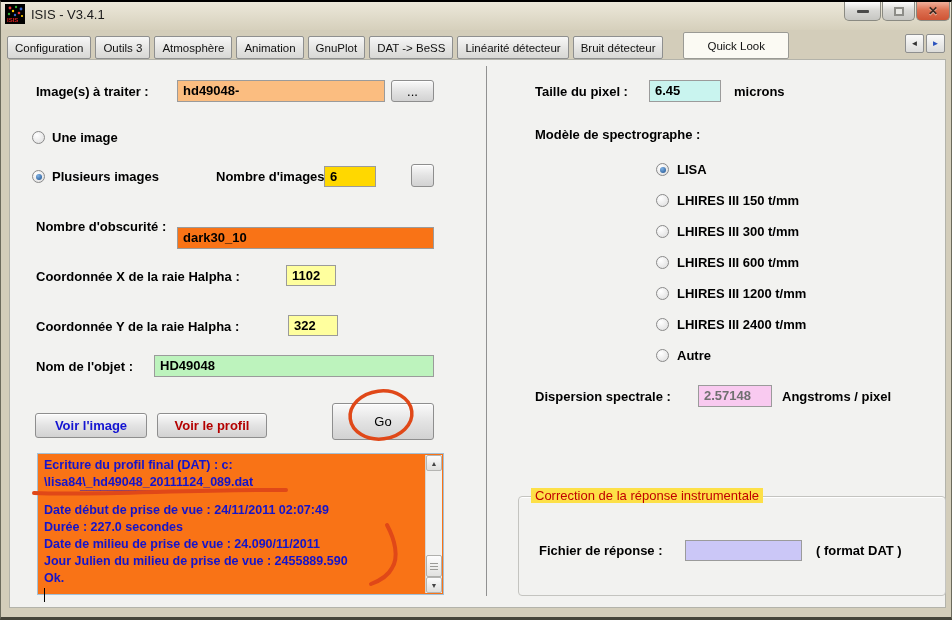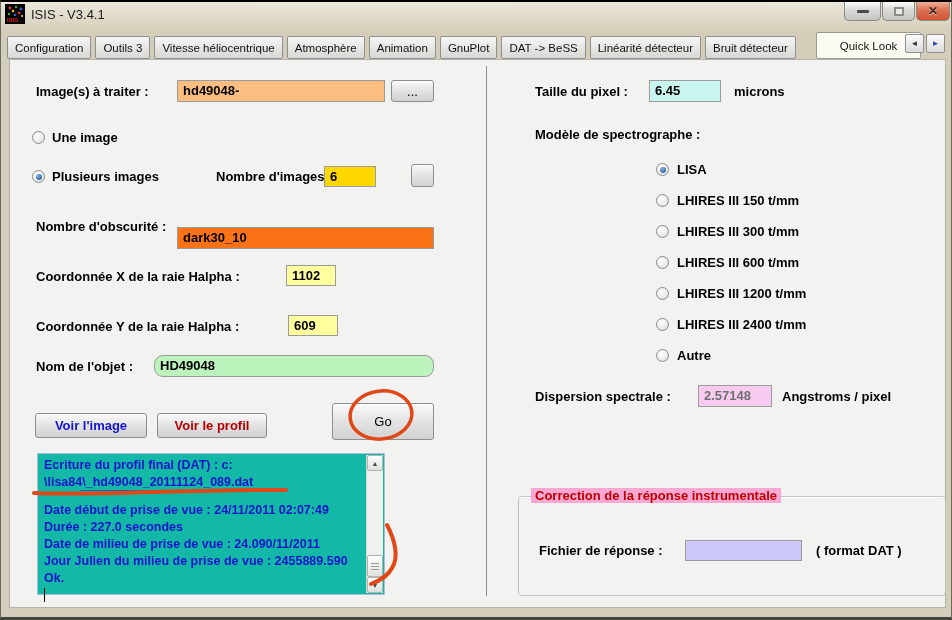--- a/index.html
+++ b/index.html
@@ -47,39 +47,39 @@
     padding:2px 0 0 5px;background:#fff;white-space:nowrap;overflow:hidden;}
   .btn{position:absolute;border:1px solid #8e8e8e;border-radius:3px;
     background:linear-gradient(#fafafa,#e3e3e3 50%,#d2d2d2);
     display:flex;align-items:center;justify-content:center;
     font-size:13px;color:#000;cursor:default;box-shadow:inset 0 1px 0 #fff;}
   .radio{position:absolute;width:13px;height:13px;border-radius:50%;
     border:1px solid #8a8a8a;background:radial-gradient(circle at 35% 30%,#fff,#dcdcdc);}
   .radio.checked::after{content:"";position:absolute;left:2.5px;top:2.5px;width:6px;height:6px;
     border-radius:50%;background:radial-gradient(circle at 35% 30%,#7fb2e5,#1c4f8c);}
   
-  .logbox{position:absolute;left:27px;top:393px;width:348px;height:142px;
-    background:#14b8a6;border:1px solid #a3c0d6;padding:3px 24px 15px 6px;}
+  .logbox{position:absolute;left:27px;top:393px;width:407px;height:142px;
+    background:#f97316;border:1px solid #a3c0d6;padding:3px 24px 15px 6px;}
   .log-line{font-size:12.5px;font-weight:bold;color:#1414cc;line-height:17px;min-height:17px;white-space:nowrap;}
   .caret{width:1px;height:14px;background:#000;margin-top:1px;}
   .vscroll{position:absolute;right:1px;top:1px;bottom:1px;width:17px;background:#f0f0ee;
     border-left:1px solid #d5d5d3;}
   .sbtn{position:absolute;left:0;width:16px;height:16px;border:1px solid #b5b5b2;border-radius:2px;
     background:linear-gradient(#fcfcfc,#dfdfdd);display:flex;align-items:center;justify-content:center;
     font-size:7px;color:#444;}
   .sthumb{position:absolute;left:0;top:100px;width:16px;height:22px;border:1px solid #b0b0ad;
     border-radius:2px;background:linear-gradient(#fdfdfd,#e2e2e0);
     display:flex;align-items:center;justify-content:center;}
   .grip{width:8px;height:7px;border-top:1px solid #9a9a97;border-bottom:1px solid #9a9a97;
     background:linear-gradient(#9a9a97,#9a9a97) center/8px 1px no-repeat;}
   
   .groupbox{position:absolute;left:508px;top:436px;width:428px;height:100px;
     border:1px solid #c4c4c0;border-radius:4px;box-shadow:inset 0 1px 0 #fff;}
-  .group-title{position:absolute;left:12px;top:-9px;background:#f9a8d4;padding:0 4px;
-    font-size:13px;font-weight:bold;color:#c00000;white-space:nowrap;}
+  .group-title{position:absolute;left:12px;top:-9px;background:#fde047;padding:0 4px;
+    font-size:13px;font-weight:normal;color:#c00000;white-space:nowrap;}
   .blue-text{color:#1414d2;}
   
   .annot{position:absolute;left:0;top:0;width:952px;height:620px;pointer-events:none;}
 </style>
 </head>
 <body>
 
 <div class="window">
 
   <div class="titlebar">
@@ -107,21 +107,20 @@
         </div>
       <div class="winbtn close">
           <span class="glyph-close">✕</span>
         </div>
     </div>
   </div>
 
   <div class="tabbar">
     <div class="tab">Configuration</div>
     <div class="tab">Outils 3</div>
-    <div class="tab">Vitesse héliocentrique</div>
     <div class="tab">Atmosphère</div>
     <div class="tab">Animation</div>
     <div class="tab">GnuPlot</div>
     <div class="tab">DAT -&gt; BeSS</div>
     <div class="tab">Linéarité détecteur</div>
     <div class="tab">Bruit détecteur</div>
     <div class="tab active">Quick Look</div>
   </div>
   <div class="tab-arrows">
     <div class="arrowbtn">
@@ -148,24 +147,24 @@
     <div class="field" style="left:314px;top:106px;width:52px;height:21px;background:#ffd800;">6</div>
     <div class="btn" style="left:401px;top:104px;width:23px;height:23px;"></div>
 
     <div class="lbl" style="left:26px;top:159px;">Nombre d'obscurité :</div>
     <div class="field" style="left:167px;top:167px;width:257px;height:22px;background:#f97316;">dark30_10</div>
 
     <div class="lbl" style="left:26px;top:209px;">Coordonnée X de la raie Halpha :</div>
     <div class="field" style="left:276px;top:205px;width:50px;height:21px;background:#ffff9e;">1102</div>
 
     <div class="lbl" style="left:26px;top:259px;">Coordonnée Y de la raie Halpha :</div>
-    <div class="field" style="left:278px;top:255px;width:50px;height:21px;background:#ffff9e;">609</div>
+    <div class="field" style="left:278px;top:255px;width:50px;height:21px;background:#ffff9e;">322</div>
 
     <div class="lbl" style="left:26px;top:299px;">Nom de l'objet :</div>
-    <div class="field" style="left:144px;top:295px;width:280px;height:22px;background:#bdf3bd;border-radius:9px;">HD49048</div>
+    <div class="field" style="left:144px;top:295px;width:280px;height:22px;background:#bdf3bd;">HD49048</div>
 
     <div class="btn" style="left:147px;top:353px;width:110px;height:25px;font-weight:bold;color:#b40000;">Voir le profil</div>
     <div class="btn blue-text" style="left:25px;top:353px;width:112px;height:25px;font-weight:bold;">Voir l'image</div>
     <div class="btn" style="left:322px;top:343px;width:102px;height:37px;">Go</div>
 
     <div class="logbox">
       <div class="log-line">Ecriture du profil final (DAT) : c:</div>
       <div class="log-line">\lisa84\_hd49048_20111124_089.dat</div>
       <div class="log-line" style="margin-top:-14px;margin-left:36px;">____________________________</div>
       <div class="log-line" style="min-height:8px;"></div>

